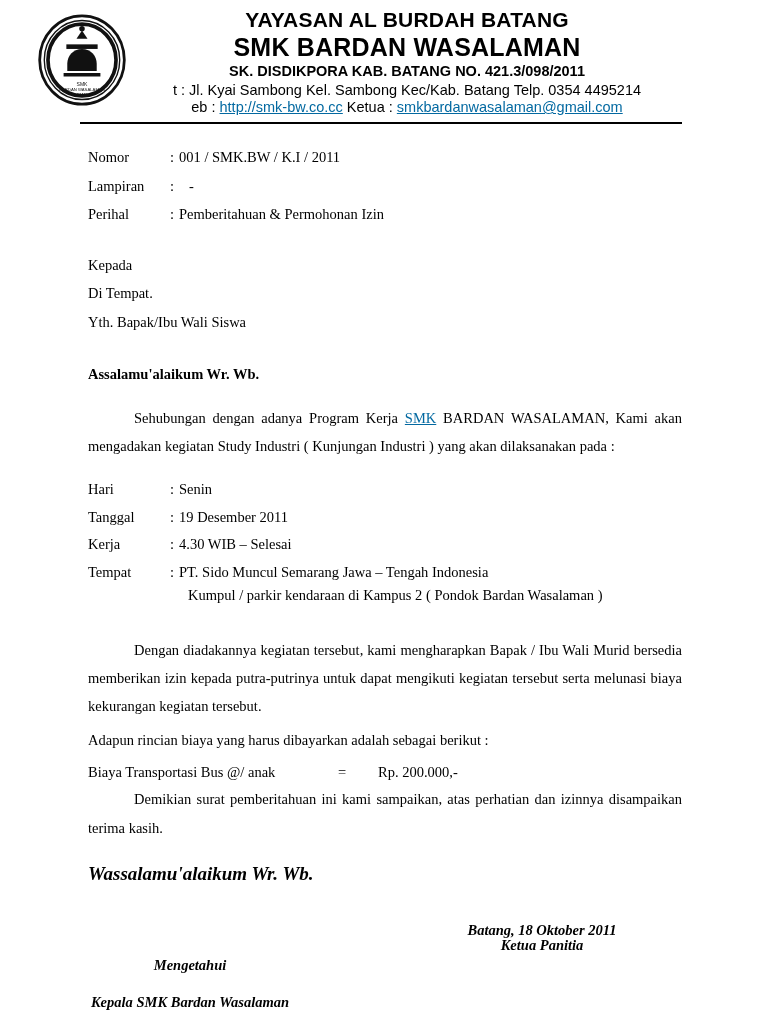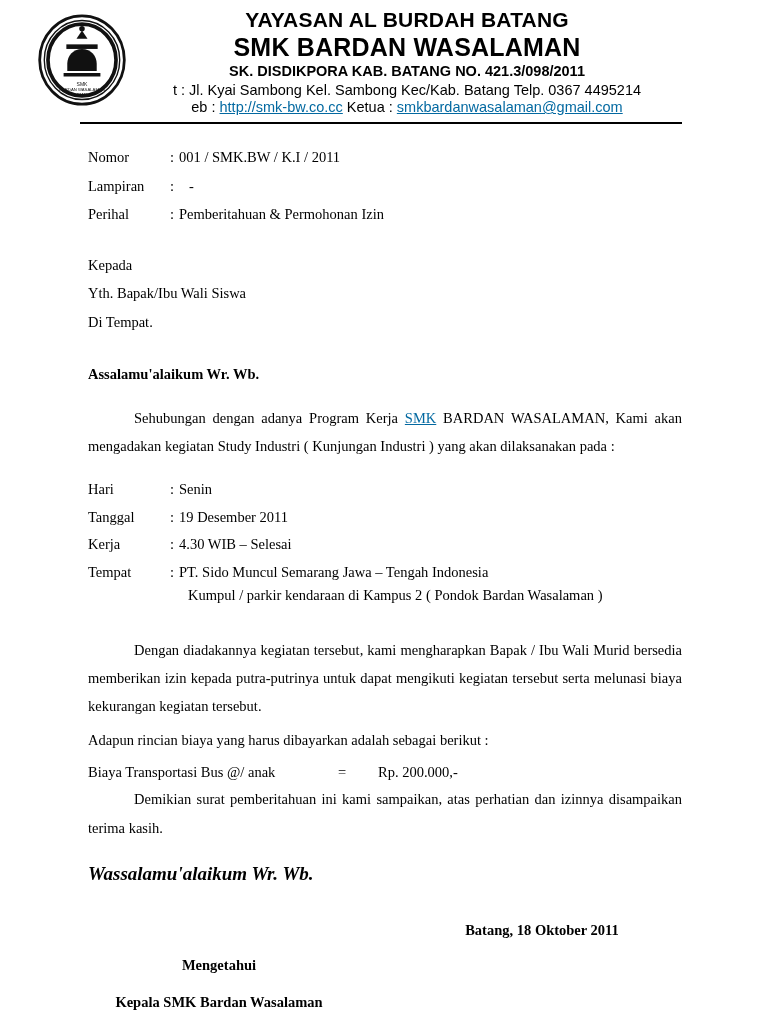--- a/index.html
+++ b/index.html
@@ -137,23 +137,24 @@
   .cost-line .eq { width: 40px; }
 
   .closing {
     font-weight: bold;
     font-style: italic;
     font-size: 19px;
   }
 
   
   .sign-area {
-    padding: 0 86px 0 69px;
+    padding: 0 86px 0 40px;
     box-sizing: border-box;
     position: relative;
+    font-style: italic;
   }
   .sign-right {
     text-align: center;
     width: 280px;
     margin-left: auto;
     font-weight: bold;
     font-size: 14.5px;
     line-height: 1.0;
   }
   .sign-right .city-date { margin-bottom: 20px; }
@@ -196,21 +197,21 @@
         </g>
         <text x="50" y="78" font-size="5.5" text-anchor="middle" fill="#111" font-family="'Liberation Sans', sans-serif">SMK</text>
         <text x="50" y="84" font-size="4.6" text-anchor="middle" fill="#111" font-family="'Liberation Sans', sans-serif">BARDAN WASALAMAN</text>
         <text x="50" y="89.5" font-size="4.6" text-anchor="middle" fill="#111" font-family="'Liberation Sans', sans-serif">BATANG</text>
       </svg>
     </div>
     <div class="head-text">
       <div class="org-name">YAYASAN AL BURDAH BATANG</div>
       <div class="school-name">SMK BARDAN WASALAMAN</div>
       <div class="sk-line">SK. DISDIKPORA KAB. BATANG NO. 421.3/098/2011</div>
-      <div class="addr-line"><span>t : </span><span>Jl. Kyai Sambong Kel. Sambong Kec/Kab. Batang Telp. 0367 4495214</span></div>
+      <div class="addr-line"><span>t : </span><span>Jl. Kyai Sambong Kel. Sambong Kec/Kab. Batang Telp. 0354 4495214</span></div>
       <div class="addr-line2"><span>eb : </span><span class="link">http://smk-bw.co.cc</span><span> Ketua : </span><span class="link">smkbardanwasalaman@gmail.com</span></div>
     </div>
   </div>
   <hr class="rule">
 
   <div class="body">
     <div class="spacer-1"></div>
 
     <div>
       <div class="kv">
@@ -227,22 +228,22 @@
         <div class="k">Perihal</div>
         <div class="sep">:</div>
         <div class="v">Pemberitahuan &amp; Permohonan Izin</div>
       </div>
     </div>
 
     <div class="spacer-3"></div>
 
     <div class="addr-block">
       <div>Kepada</div>
+      <div>Di Tempat.</div>
       <div>Yth. Bapak/Ibu Wali Siswa</div>
-      <div>Di Tempat.</div>
     </div>
 
     <div class="spacer-2"></div>
 
     <div class="salam">Assalamu'alaikum Wr. Wb.</div>
 
     <div class="spacer-3"></div>
 
     <p class="para indent"><span>Sehubungan dengan adanya Program Kerja </span><span class="link">SMK</span><span> BARDAN WASALAMAN, Kami akan mengadakan kegiatan Study Industri ( Kunjungan Industri ) yang akan dilaksanakan pada :</span></p>
 
@@ -295,16 +296,19 @@
 
   <div class="sign-area" style="margin-top:40px;">
     <div class="sign-right">
       <div class="city-date">Batang, 18 Oktober 2011</div>
     </div>
     <div class="sign-row">
       <div class="sign-left-col">
         <div class="role">Mengetahui</div>
         <div>Kepala SMK Bardan Wasalaman</div>
       </div>
+      <div class="sign-right-col">
+        <div style="margin-top:-20px;">Ketua Panitia</div>
+      </div>
     </div>
   </div>
 
 </div>
 
 </body></html>

